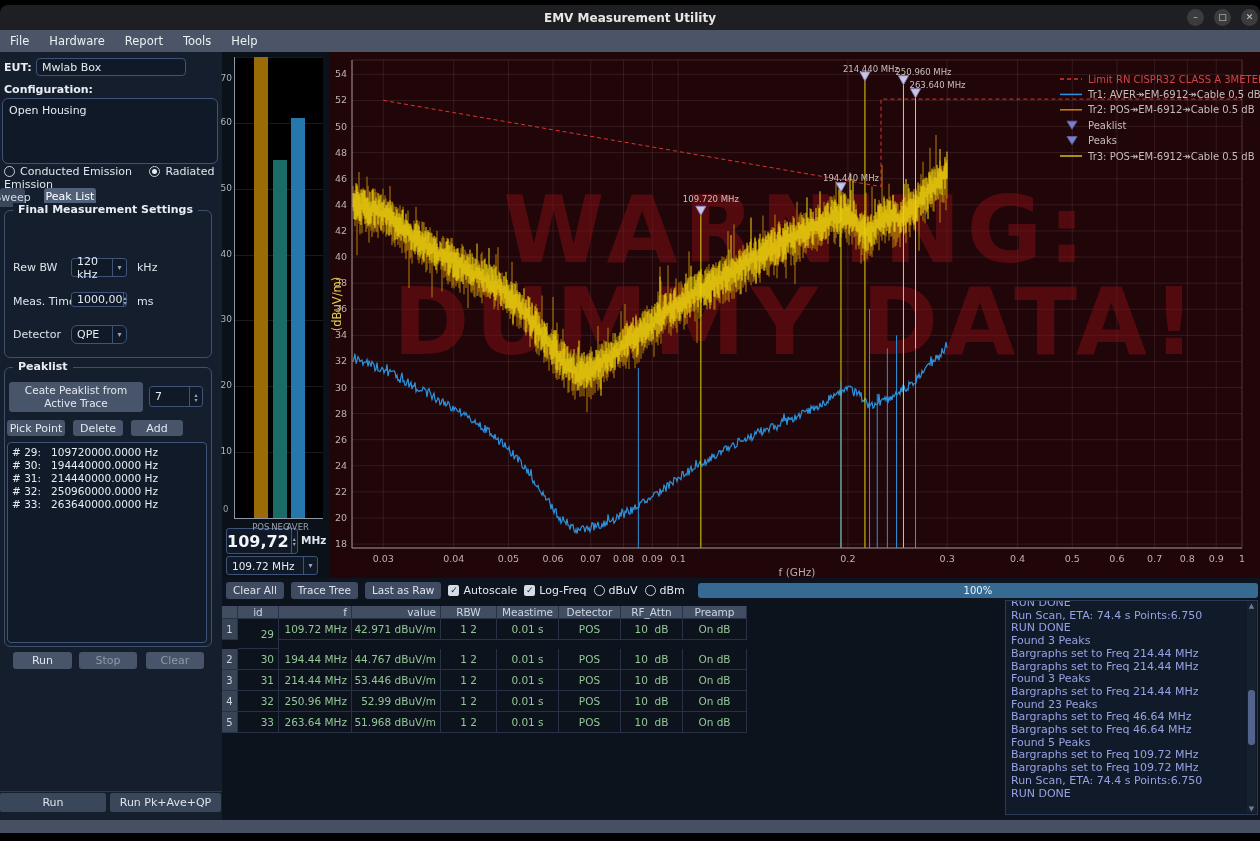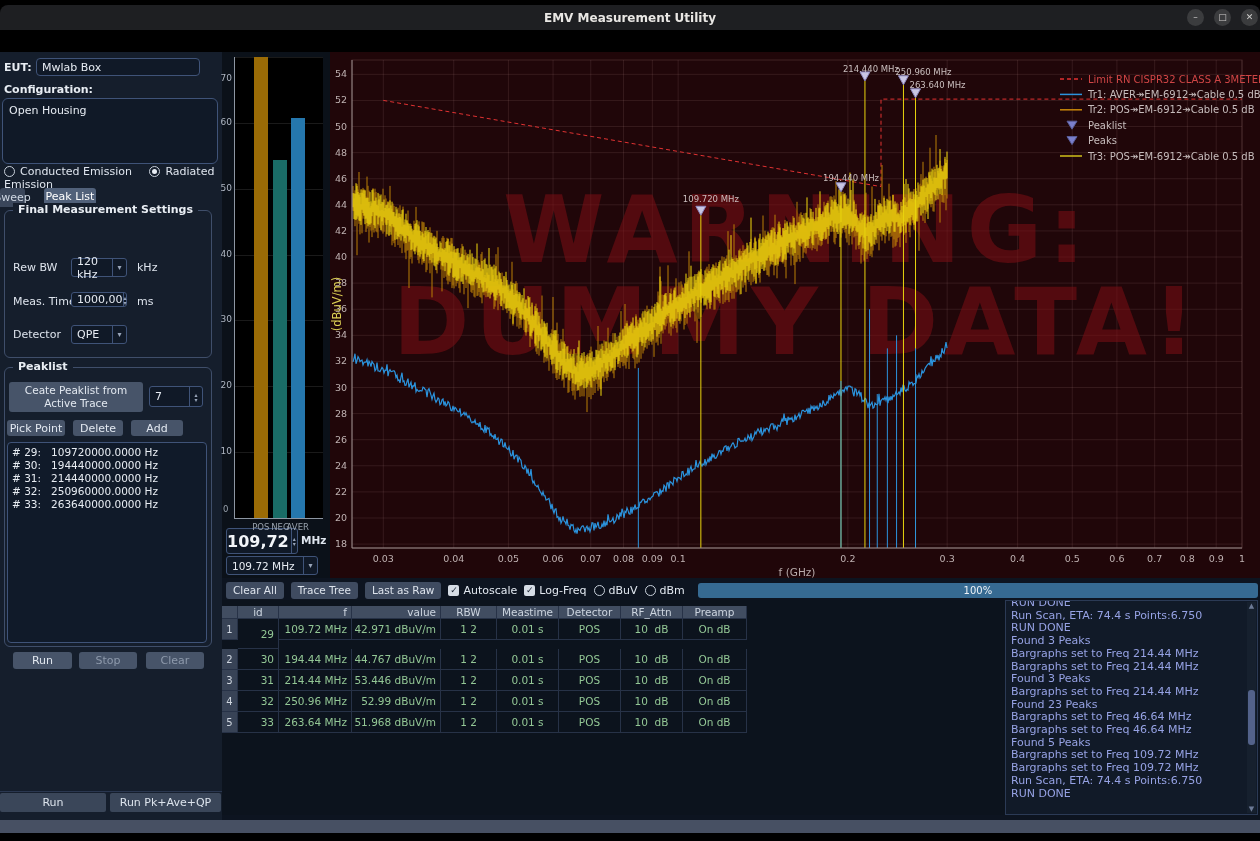--- a/index.html
+++ b/index.html
@@ -92,26 +92,33 @@
 
 <div id="app">
   <div id="titlebar">
     <span id="title">EMV Measurement Utility</span>
     <span class="winbtns">
       <span class="winbtn">–</span>
       <span class="winbtn">□</span>
       <span class="winbtn">✕</span>
     </span>
   </div>
+  <div id="menubar">
+      <span class="menu-item">File</span>
+      <span class="menu-item">Hardware</span>
+      <span class="menu-item">Report</span>
+      <span class="menu-item">Tools</span>
+      <span class="menu-item">Help</span>
+    </div>
 
   <div id="main">
 
     <div id="leftpanel">
       <span class="lbl abs" style="left:4px;top:9px;">EUT:</span>
-      <input class="inputbox abs" style="left: 36px; top: 6px; width: 164px; height: 18px;" value="Mwlab Box">
+      <input class="inputbox abs" style="left: 36px; top: 6px; width: 150px; height: 18px;" value="Mwlab Box">
       <span class="lbl abs" style="left:4px;top:31px;">Configuration:</span>
       <div class="inputbox abs" style="left:2px;top:46px;width:216px;height:66px;border-radius:6px;padding:5px 6px;">
         <span>Open Housing</span>
       </div>
       <div class="abs" style="left:4px;top:113px;font-size:11px;">
         <span><span class="radio"></span><span>Conducted Emission</span></span>
         <span style="margin-left:14px;"><span class="radio sel"></span><span>Radiated Emission</span></span>
       </div>
       <span class="tab" style="left:0;top:136px;width:25px;">Sweep</span>
       <span class="tab active" style="left:44px;top:136px;width:52px;">Peak List</span>
@@ -127,21 +134,21 @@
         <span class="flabel abs" style="left:8px;top:84px;">Meas. Time</span>
         <div class="selbox abs" style="left:66px;top:81px;width:56px;height:15px;">
           <span class="val">1000,00</span>
             <span class="spinarr">
               <span>▴</span>
               <span>▾</span>
             </span>
         </div>
         <span class="flabel abs" style="left:132px;top:84px;">ms</span>
         <span class="flabel abs" style="left:8px;top:117px;">Detector</span>
-        <div class="selbox abs" style="left:66px;top:114px;width:56px;height:19px;">
+        <div class="selbox abs" style="left:66px;top:114px;width:56px;height:19px;border-radius:6px;">
           <span class="val">QPE</span>
             <span class="arr">▾</span>
         </div>
       </div>
 
       <div class="groupbox" style="left:4px;top:315px;width:206px;height:278px;">
         <span class="grouptitle">Peaklist</span>
         <div class="btn abs" style="left:4px;top:14px;width:134px;height:30px;font-size:10.5px;line-height:13px;">Ceate Peaklist from Active Trace</div>
         <div class="selbox abs" style="left:144px;top:18px;width:54px;height:21px;">
           <span class="val">7</span>

